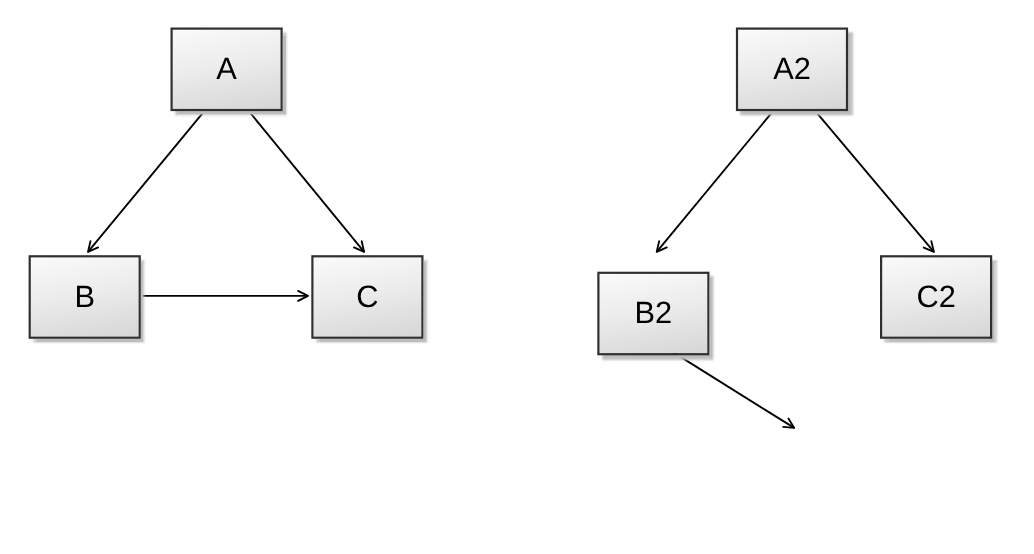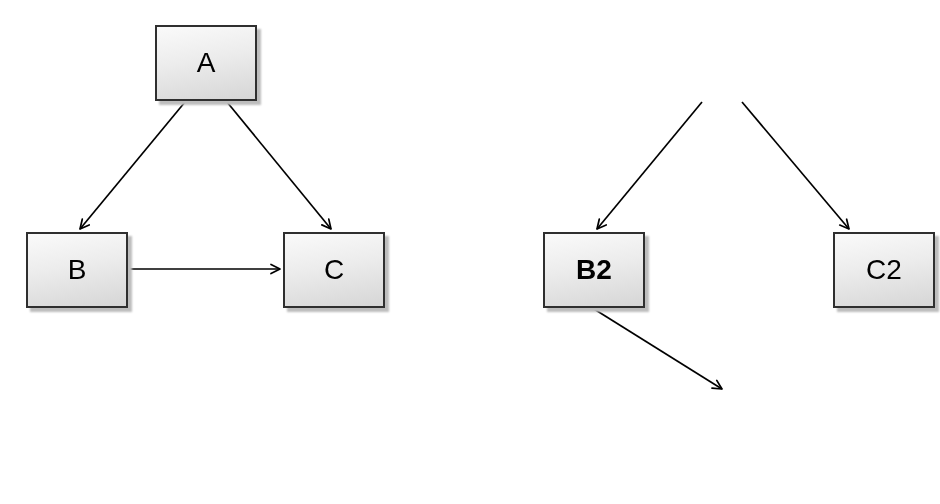--- a/index.html
+++ b/index.html
@@ -39,22 +39,22 @@
     color: #000000;
     line-height: 1;
     user-select: none;
   }
   
   .pos-A  { left: 155px; top: 25px;  }
   .pos-B  { left: 26px;  top: 232px; }
   .pos-C  { left: 283px; top: 232px; }
   
   .pos-A2 { left: 669px; top: 25px;  }
-  .pos-B2 { left: 543px; top: 232px; font-weight: bold; }
-  .pos-C2 { left: 800px; top: 232px; margin-left: 33px; }
+  .pos-B2 { left: 543px; top: 247px; }
+  .pos-C2 { left: 800px; top: 232px; }
   .pos-C3 { left: 677px; top: 391px; }
 </style>
 </head>
 <body>
 
 <div class="canvas">
 
   <svg class="edges" viewBox="0 0 940 504" xmlns="http://www.w3.org/2000/svg">
     <defs>
       <marker id="arrowhead" viewBox="0 0 13 12" refX="11" refY="6" markerWidth="13" markerHeight="12" markerUnits="userSpaceOnUse" orient="auto">
@@ -74,20 +74,23 @@
   <div class="node pos-A">
     <span class="node-label">A</span>
   </div>
   <div class="node pos-B">
     <span class="node-label">B</span>
   </div>
   <div class="node pos-C">
     <span class="node-label">C</span>
   </div>
 
+  <div class="node pos-A2">
+    <span class="node-label">A2</span>
+  </div>
   <div class="node pos-B2">
     <span class="node-label">B2</span>
   </div>
   <div class="node pos-C2">
     <span class="node-label">C2</span>
   </div>
 
 </div>
 
 </body></html>

